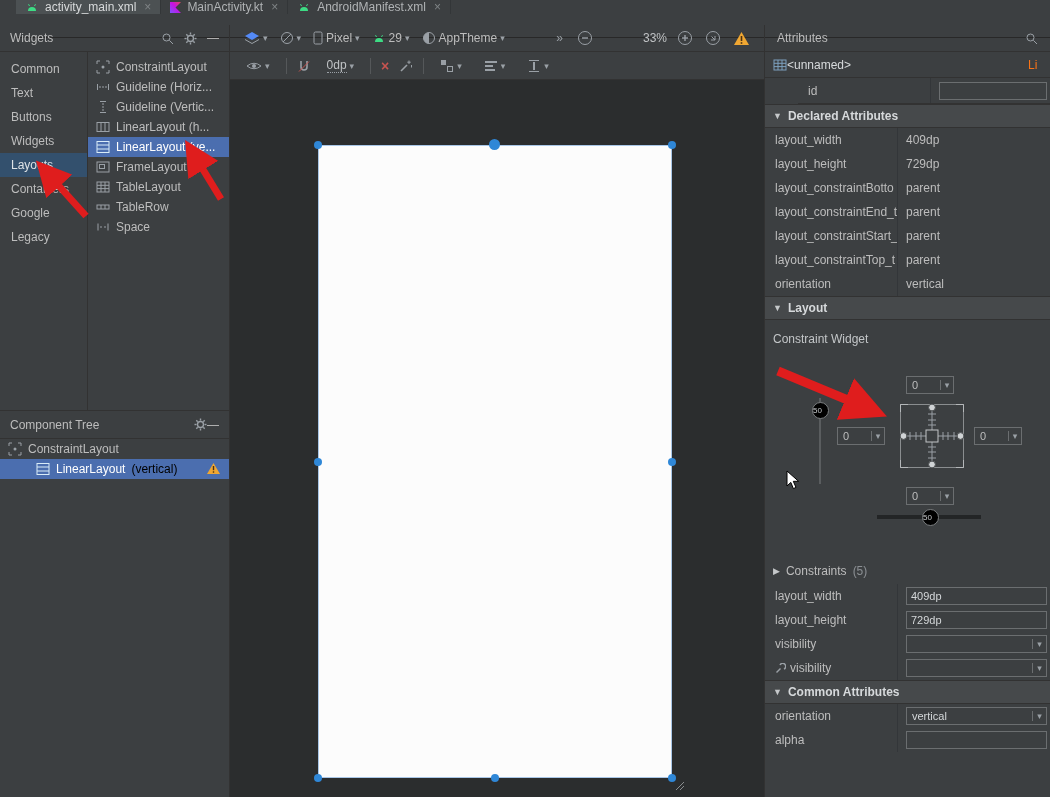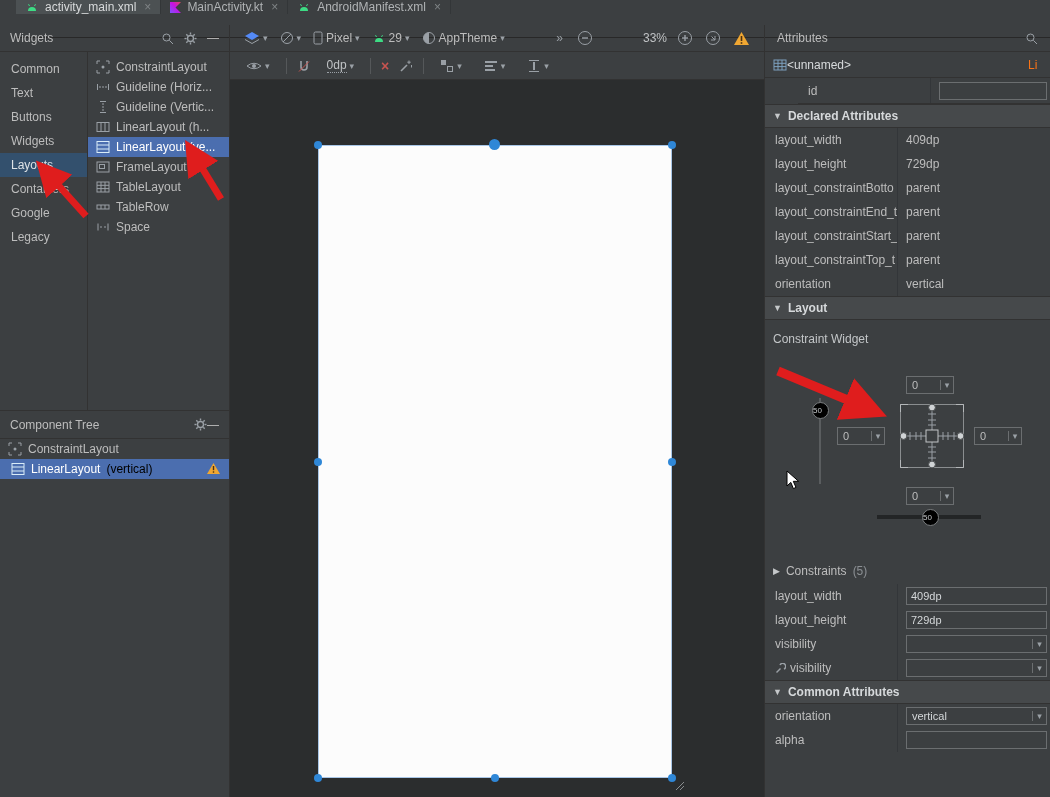--- a/index.html
+++ b/index.html
@@ -37,21 +37,21 @@
   .pal-items{ flex:1; padding-top:5px; }
   .pal-item{ height:20px; display:flex; align-items:center; gap:6px; padding-left:8px; white-space:nowrap; overflow:hidden; }
   .pal-item.selected{ background:#4b6eaf; color:#ffffff; }
   .pal-item.selected svg *{ stroke:#d9ecf8; }
 
   
   .ctree{ position:absolute; left:0; top:410px; width:230px; height:387px; background:#3c3f41;
           border-right:1px solid #323232; border-top:1px solid #323232; }
   .ctree-hdr{ height:28px; display:flex; align-items:center; gap:0; padding:0 10px; border-bottom:1px solid #323232; }
   .tree-row{ height:20px; display:flex; align-items:center; gap:6px; padding-left:8px; position:relative; }
-  .tree-row.indent{ padding-left:11px; }
+  .tree-row.indent{ padding-left:36px; }
   .tree-row.selected{ background:#4b6eaf; color:#ffffff; }
   .tree-suffix{ color:#8c9094; }
   .tree-row.selected .tree-suffix{ color:#000000; }
   .tree-warn{ position:absolute; right:8px; top:3px; }
 
   
   .surface{ position:absolute; left:230px; top:52px; width:535px; height:745px; background:#2b2d2e;
             border-right:1px solid #323232; }
   .surf-toolbar{ height:28px; background:#3c3f41; border-bottom:1px solid #323232; display:flex;
                  align-items:center; padding:0 10px; gap:10px; }

